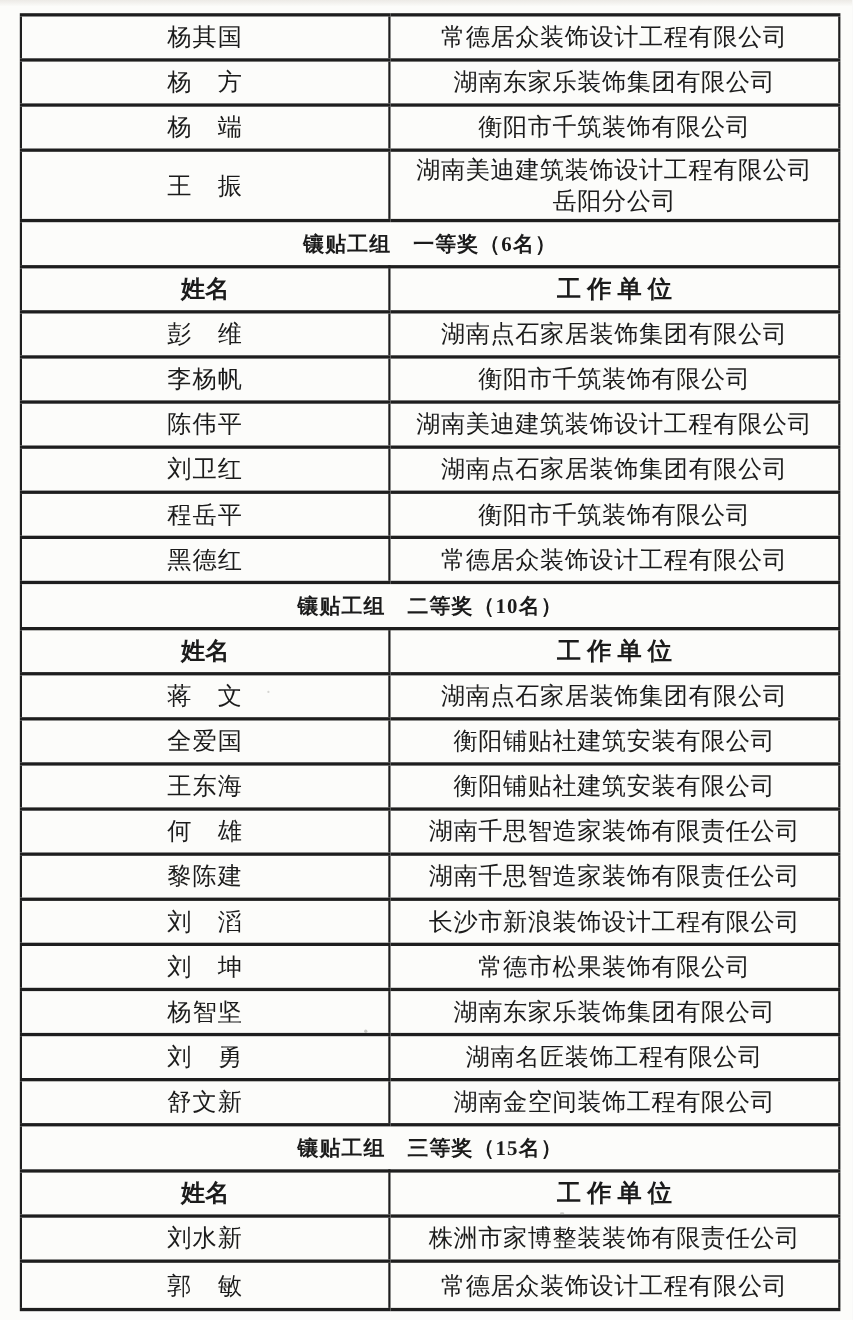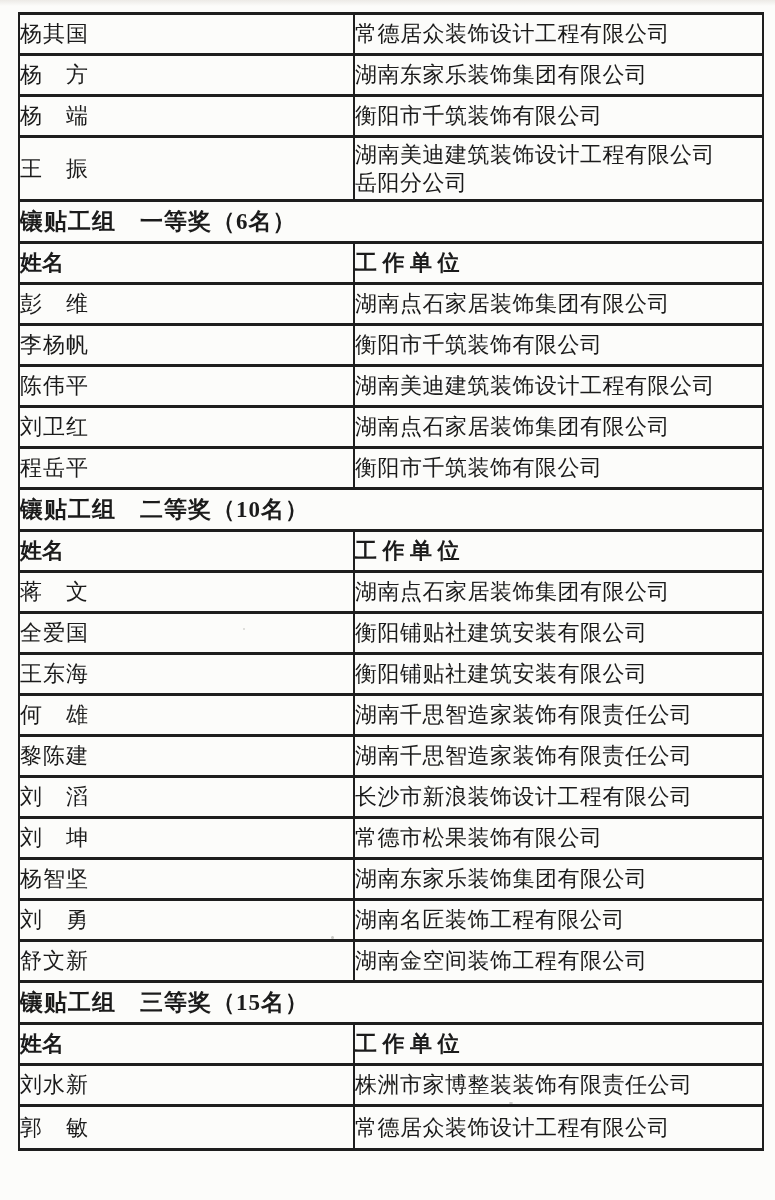--- a/index.html
+++ b/index.html
@@ -35,36 +35,37 @@
     top: 12px;
     width: 744px;
     border-collapse: collapse;
     table-layout: fixed;
   }
   table.award td {
     border: 2px solid #1e1e1e;
     border-top-width: 3px;
     border-bottom-width: 3px;
     padding: 0;
+    text-align: center;
     vertical-align: middle;
     font-size: 22px;
     height: 38px;
     overflow: hidden;
     white-space: nowrap;
   }
   col.c-name { width: 335px; }
   col.c-unit { width: 409px; }
   td.name { letter-spacing: 1px; }
   td.unit { letter-spacing: 0.5px; }
   tr.tall td { height: 61px; }
   tr.tall td.unit div { line-height: 28px; }
   tr.section-row td {
     height: 39px;
     font-weight: bold;
-    font-size: 23px;
+    font-size: 19px;
     letter-spacing: 1px;
   }
   tr.header-row td {
     font-weight: bold;
     font-size: 22px;
   }
   tr.last-row td { height: 41px; }
   .speck {
     position: absolute;
     background: #9a9a96;
@@ -127,20 +128,24 @@
         <td class="unit">湖南美迪建筑装饰设计工程有限公司</td>
       </tr>
       <tr>
         <td class="name">刘卫红</td>
         <td class="unit">湖南点石家居装饰集团有限公司</td>
       </tr>
       <tr>
         <td class="name">程岳平</td>
         <td class="unit">衡阳市千筑装饰有限公司</td>
       </tr>
+      <tr>
+        <td class="name">黑德红</td>
+        <td class="unit">常德居众装饰设计工程有限公司</td>
+      </tr>
 
       <tr class="section-row">
         <td colspan="2">镶贴工组　二等奖（10名）</td>
       </tr>
       <tr class="header-row">
         <td>姓名</td>
         <td>工 作 单 位</td>
       </tr>
       <tr>
         <td class="name">蒋　文</td>

